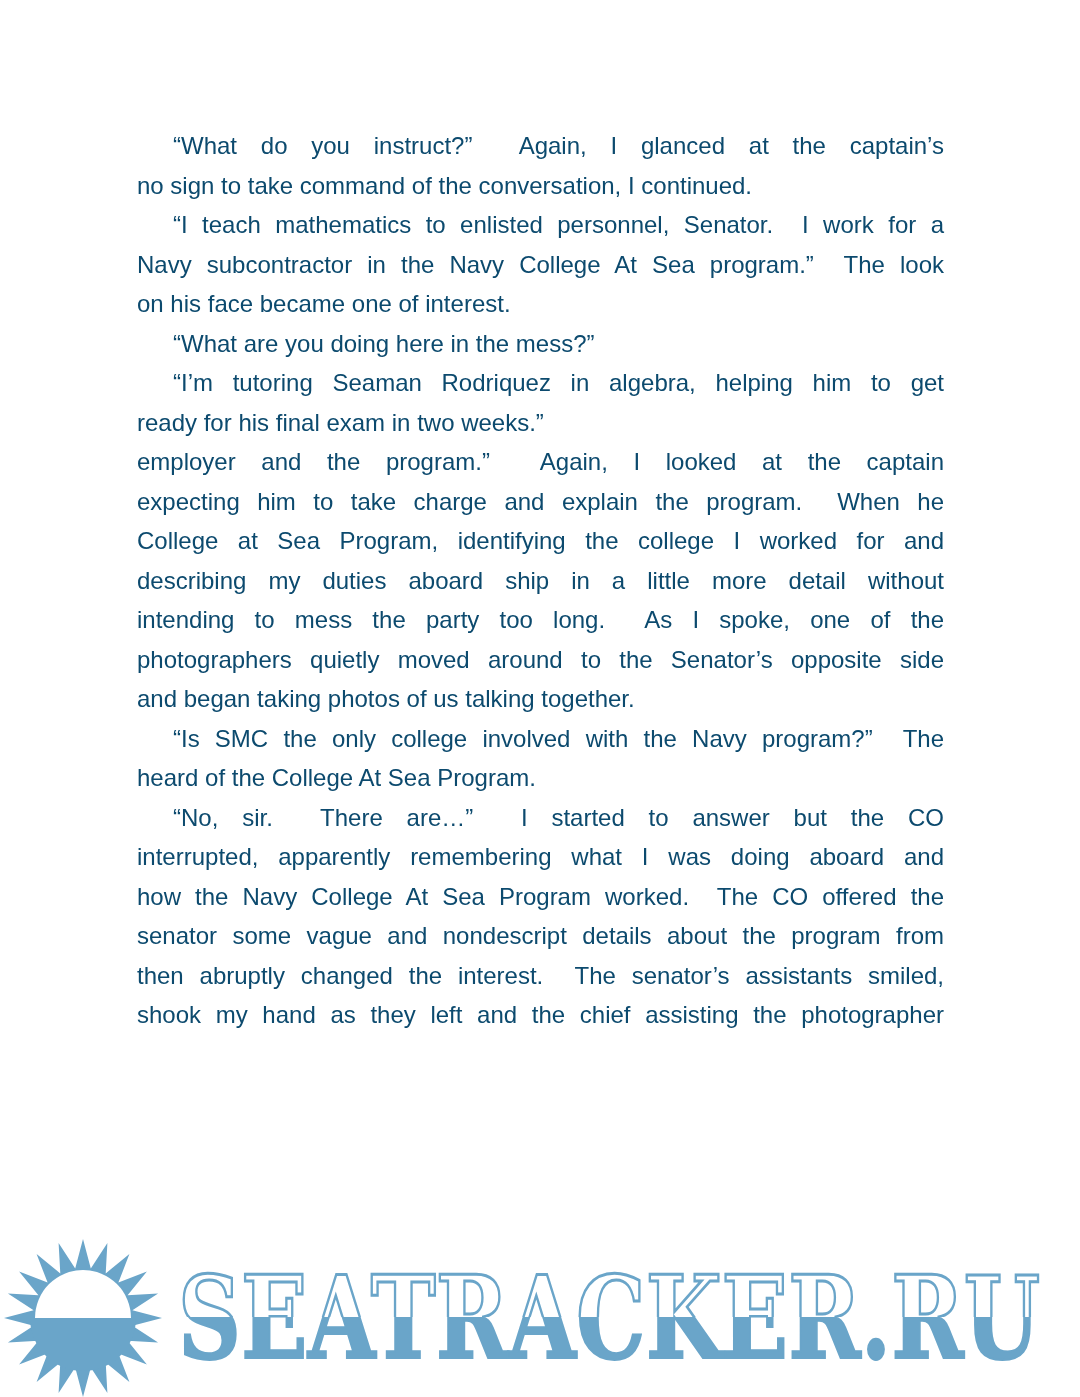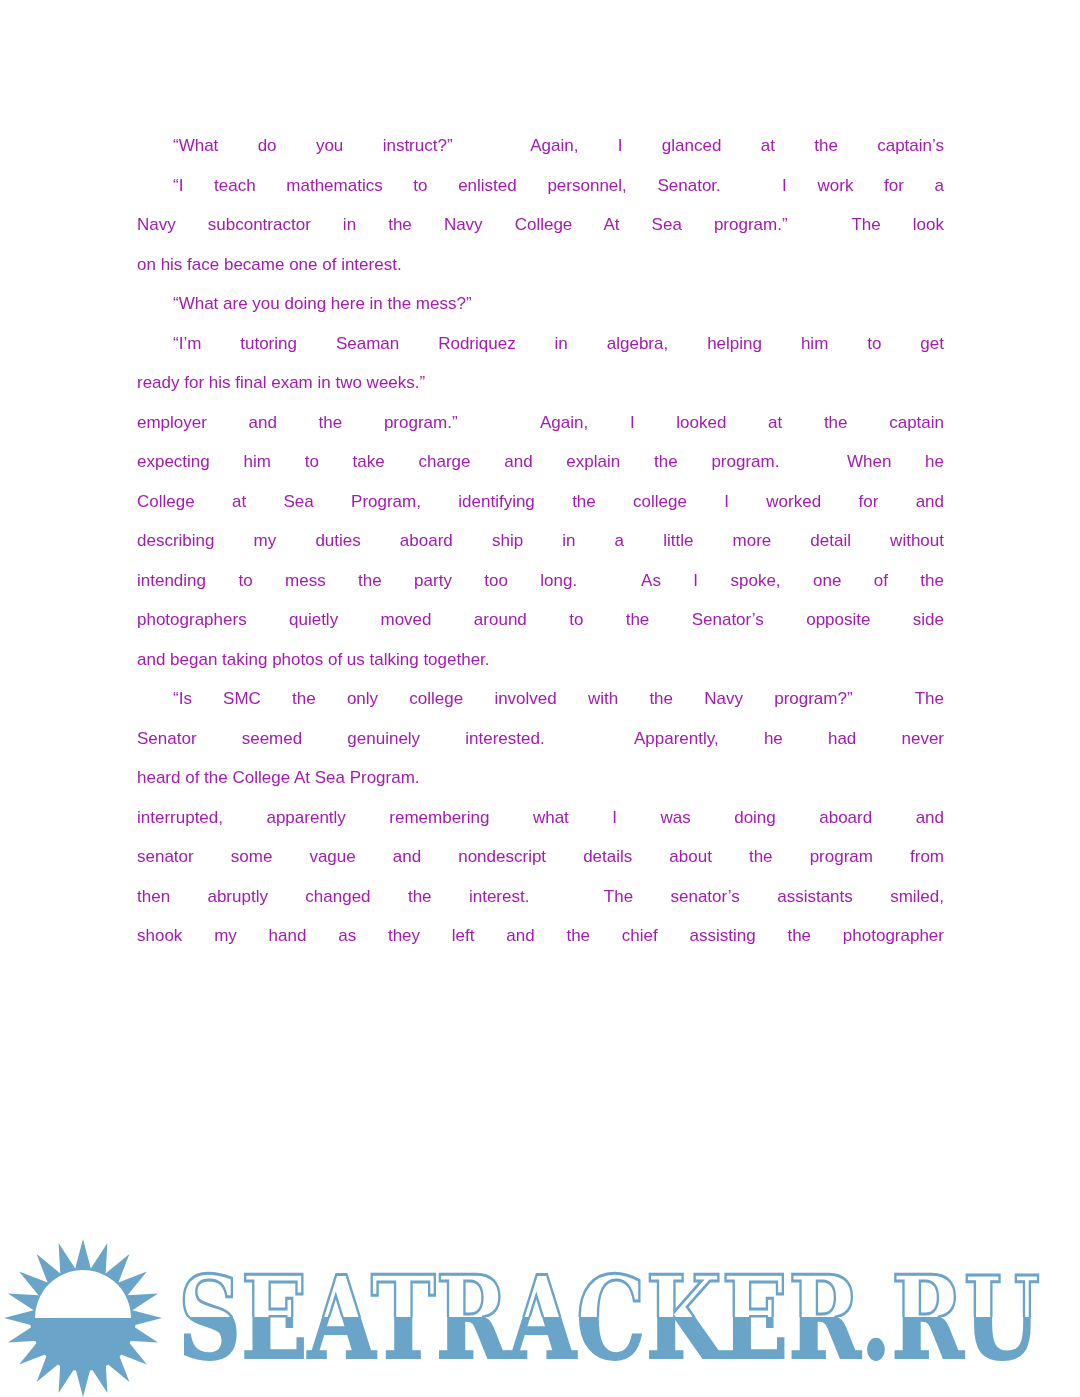--- a/index.html
+++ b/index.html
@@ -9,23 +9,23 @@
     height:1397px;
     background:#ffffff;
     overflow:hidden;
     font-family:"Liberation Sans", sans-serif;
   }
   .text-block{
     position:absolute;
     left:137px;
     top:126px;
     width:807px;
-    font-size:17px;
+    font-size:24px;
     line-height:39.5px;
-    color:#a21caf;
+    color:#0c4a6e;
   }
   .paragraph{margin:0;}
   .line{
     text-align:justify;
     text-align-last:justify;
     white-space:pre-wrap;
   }
   .line.first{text-indent:36px;}
   .line.lastline{text-align-last:auto;}
   .watermark{
@@ -55,20 +55,21 @@
   }
 </style>
 </head>
 <body style="color: rgb(27, 27, 27);">
 
 <div class="page">
 
   <div class="text-block">
       <div class="paragraph">
         <div class="line first">“What do you instruct?”  Again, I glanced at the captain’s</div>
+        <div class="line lastline">no sign to take command of the conversation, I continued.</div>
       </div>
       <div class="paragraph">
         <div class="line first">“I teach mathematics to enlisted personnel, Senator.  I work for a</div>
         <div class="line">Navy subcontractor in the Navy College At Sea program.”  The look</div>
         <div class="line lastline">on his face became one of interest.</div>
       </div>
       <div class="paragraph">
         <div class="line first lastline">“What are you doing here in the mess?”</div>
       </div>
       <div class="paragraph">
@@ -79,25 +80,26 @@
         <div class="line">employer and the program.”  Again, I looked at the captain</div>
         <div class="line">expecting him to take charge and explain the program.  When he</div>
         <div class="line">College at Sea Program, identifying the college I worked for and</div>
         <div class="line">describing my duties aboard ship in a little more detail without</div>
         <div class="line">intending to mess the party too long.  As I spoke, one of the</div>
         <div class="line">photographers quietly moved around to the Senator’s opposite side</div>
         <div class="line lastline">and began taking photos of us talking together.</div>
       </div>
       <div class="paragraph">
         <div class="line first">“Is SMC the only college involved with the Navy program?”  The</div>
-        <div class="line">Senator seemed genuinely interested.  Apparently, he had never</div>
         <div class="line lastline">heard of the College At Sea Program.</div>
       </div>
       <div class="paragraph">
+        <div class="line first">“No, sir.  There are…”  I started to answer but the CO</div>
         <div class="line">interrupted, apparently remembering what I was doing aboard and</div>
+        <div class="line">how the Navy College At Sea Program worked.  The CO offered the</div>
         <div class="line">senator some vague and nondescript details about the program from</div>
         <div class="line">then abruptly changed the interest.  The senator’s assistants smiled,</div>
         <div class="line">shook my hand as they left and the chief assisting the photographer</div>
       </div>
     </div>
 
   <svg class="watermark" width="1080" height="167" viewBox="0 0 1080 167" xmlns="http://www.w3.org/2000/svg">
     <defs>
       <clipPath id="wmClipTop">
           <rect x="0" y="0" width="1080" height="87"></rect>

